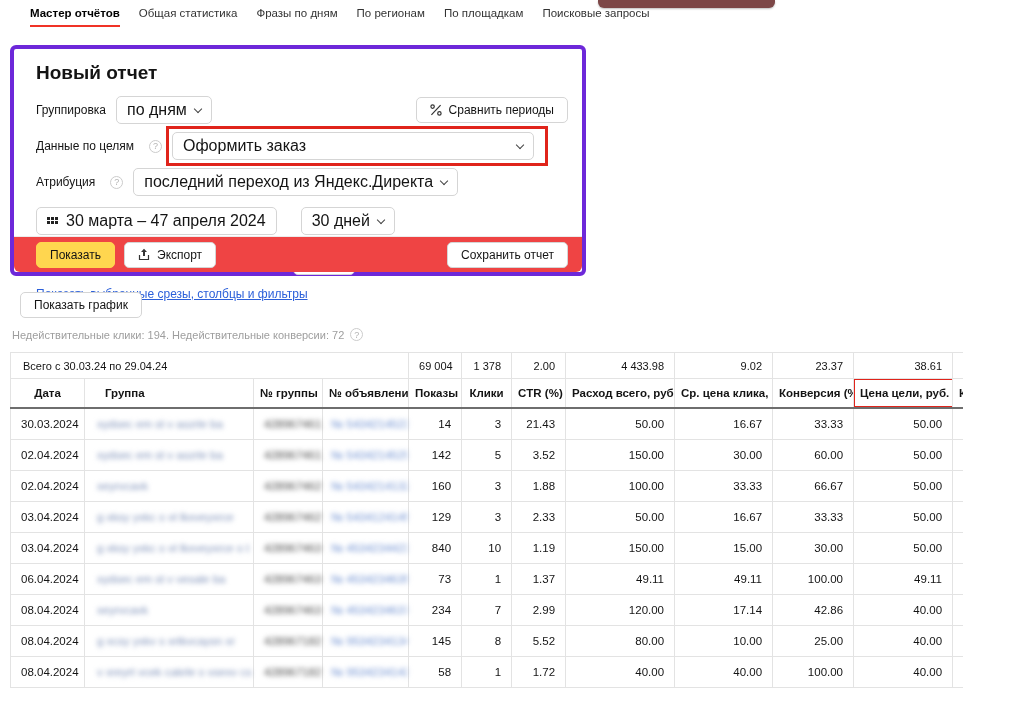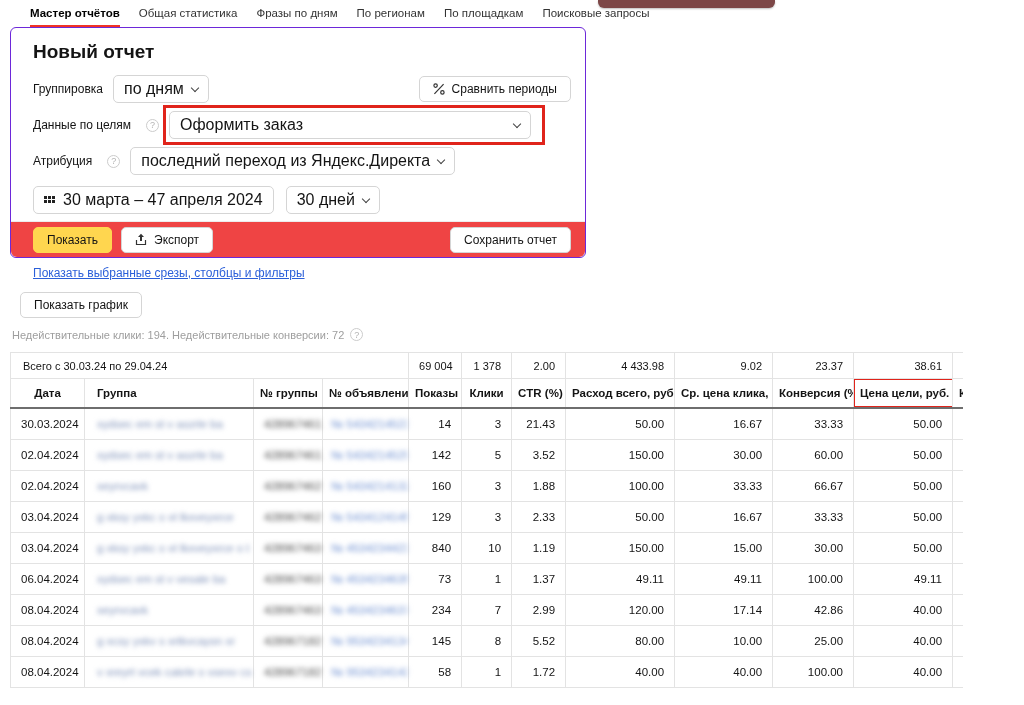--- a/index.html
+++ b/index.html
@@ -10,22 +10,22 @@
   
   .redbar { position:absolute; left:598px; top:0; width:177px; height:8px;
             background:#7d4747; border-radius:0 0 6px 6px; box-shadow:0 1px 2px rgba(0,0,0,.25); }
 
   
   .tabs { position:absolute; left:30px; top:7px; display:flex; gap:19px; font-size:11.5px; }
   .tab { color:#333; cursor:pointer; padding-bottom:6px; white-space:nowrap; }
   .tab.active { color:#000; font-weight:700; border-bottom:2px solid #f03226; }
 
   
-  .card { position:absolute; left:10px; top:27px; width:576px; height:231px;
-          background:#fff; border:1px solid #6d28d9; border-radius:6px; }
+  .card { position:absolute; left:10px; top:45px; width:576px; height:231px;
+          background:#fff; border:4px solid #6d28d9; border-radius:6px; }
   .card-title { font-size:19px; font-weight:700; margin:13px 0 12px 22px; }
   .form { padding:0 14px 0 22px; }
   .frow { display:flex; align-items:center; margin-bottom:8px; }
   .flabel { font-size:12px; margin-right:10px; white-space:nowrap; }
 
   .selbtn { display:inline-flex; align-items:center; background:#fff; border:1px solid #d5d5d5;
             border-radius:5px; padding:4px 10px; font-size:16px; cursor:pointer; white-space:nowrap; }
   .chev { display:inline-block; width:6px; height:6px; border-right:1.5px solid #444;
           border-bottom:1.5px solid #444; transform:rotate(45deg); margin-left:8px; margin-top:-3px; }
   .help { display:inline-flex; align-items:center; justify-content:center; width:13px; height:13px;
@@ -55,21 +55,21 @@
   .note { position:absolute; left:12px; top:328px; font-size:11px; color:#9e9e9e; display:flex; align-items:center; }
   .note .help { margin-left:6px; }
 
   
   .tblwrap { position:absolute; left:10px; top:352px; width:1012px; }
   table { border-collapse:collapse; table-layout:fixed; width:1012px; font-size:11.5px; }
   td, th { border:1px solid #e3e3e3; overflow:hidden; white-space:nowrap; }
   tr.sumrow td { padding:5px 10px; height:26px; font-size:11px; }
   tr.sumrow td.sum-label { text-align:left; padding-left:12px; }
   tr.headrow th { padding:8px 6px; font-weight:700; text-align:center; border-bottom:2px solid #6e6e6e; position:relative; }
-  tr.headrow th.col-group { text-align:left; padding-left:12px; }
+  tr.headrow th.col-group { text-align:left; padding-left:20px; }
   tbody td { padding:8px 10px; height:31px; }
   .num { text-align:right; }
   td.c-date { text-align:right; padding-right:8px; }
   td.c-group { text-align:left; padding-left:12px; }
   td.c-gid { text-align:right; padding-right:10px; }
   td.c-aid { text-align:left; padding-left:8px; }
   .blur-g  { color:#7d90b8; filter:blur(2.6px); }
   .blur-id { color:#4a4a4a; filter:blur(2.6px); }
   .blur-ad { color:#6d8fd1; filter:blur(2.6px); }
   .annot-col { position:absolute; left:-2px; top:-2px; right:-3px; bottom:-2px;
@@ -139,21 +139,21 @@
               <rect x="0" y="2" width="3" height="3"></rect>
                 <rect x="4" y="2" width="3" height="3"></rect>
                 <rect x="8" y="2" width="3" height="3"></rect>
               <rect x="0" y="6" width="3" height="3"></rect>
                 <rect x="4" y="6" width="3" height="3"></rect>
                 <rect x="8" y="6" width="3" height="3"></rect>
             </g>
           </svg>
           <span>30 марта – 47 апреля 2024</span>
         </span>
-        <span class="selbtn" style="margin-left:12px;">
+        <span class="selbtn" style="margin-left:24px;">
           <span>30 дней</span>
           <span class="chev"></span>
         </span>
       </div>
 
       <div class="frow" style="margin-top:12px;">
         <span class="cb"></span>
         <span class="flabel" style="margin-right:0;">с учётом НДС</span>
         <span class="help">?</span>
         <span class="flabel" style="margin-left:26px;">Строк на странице</span>

